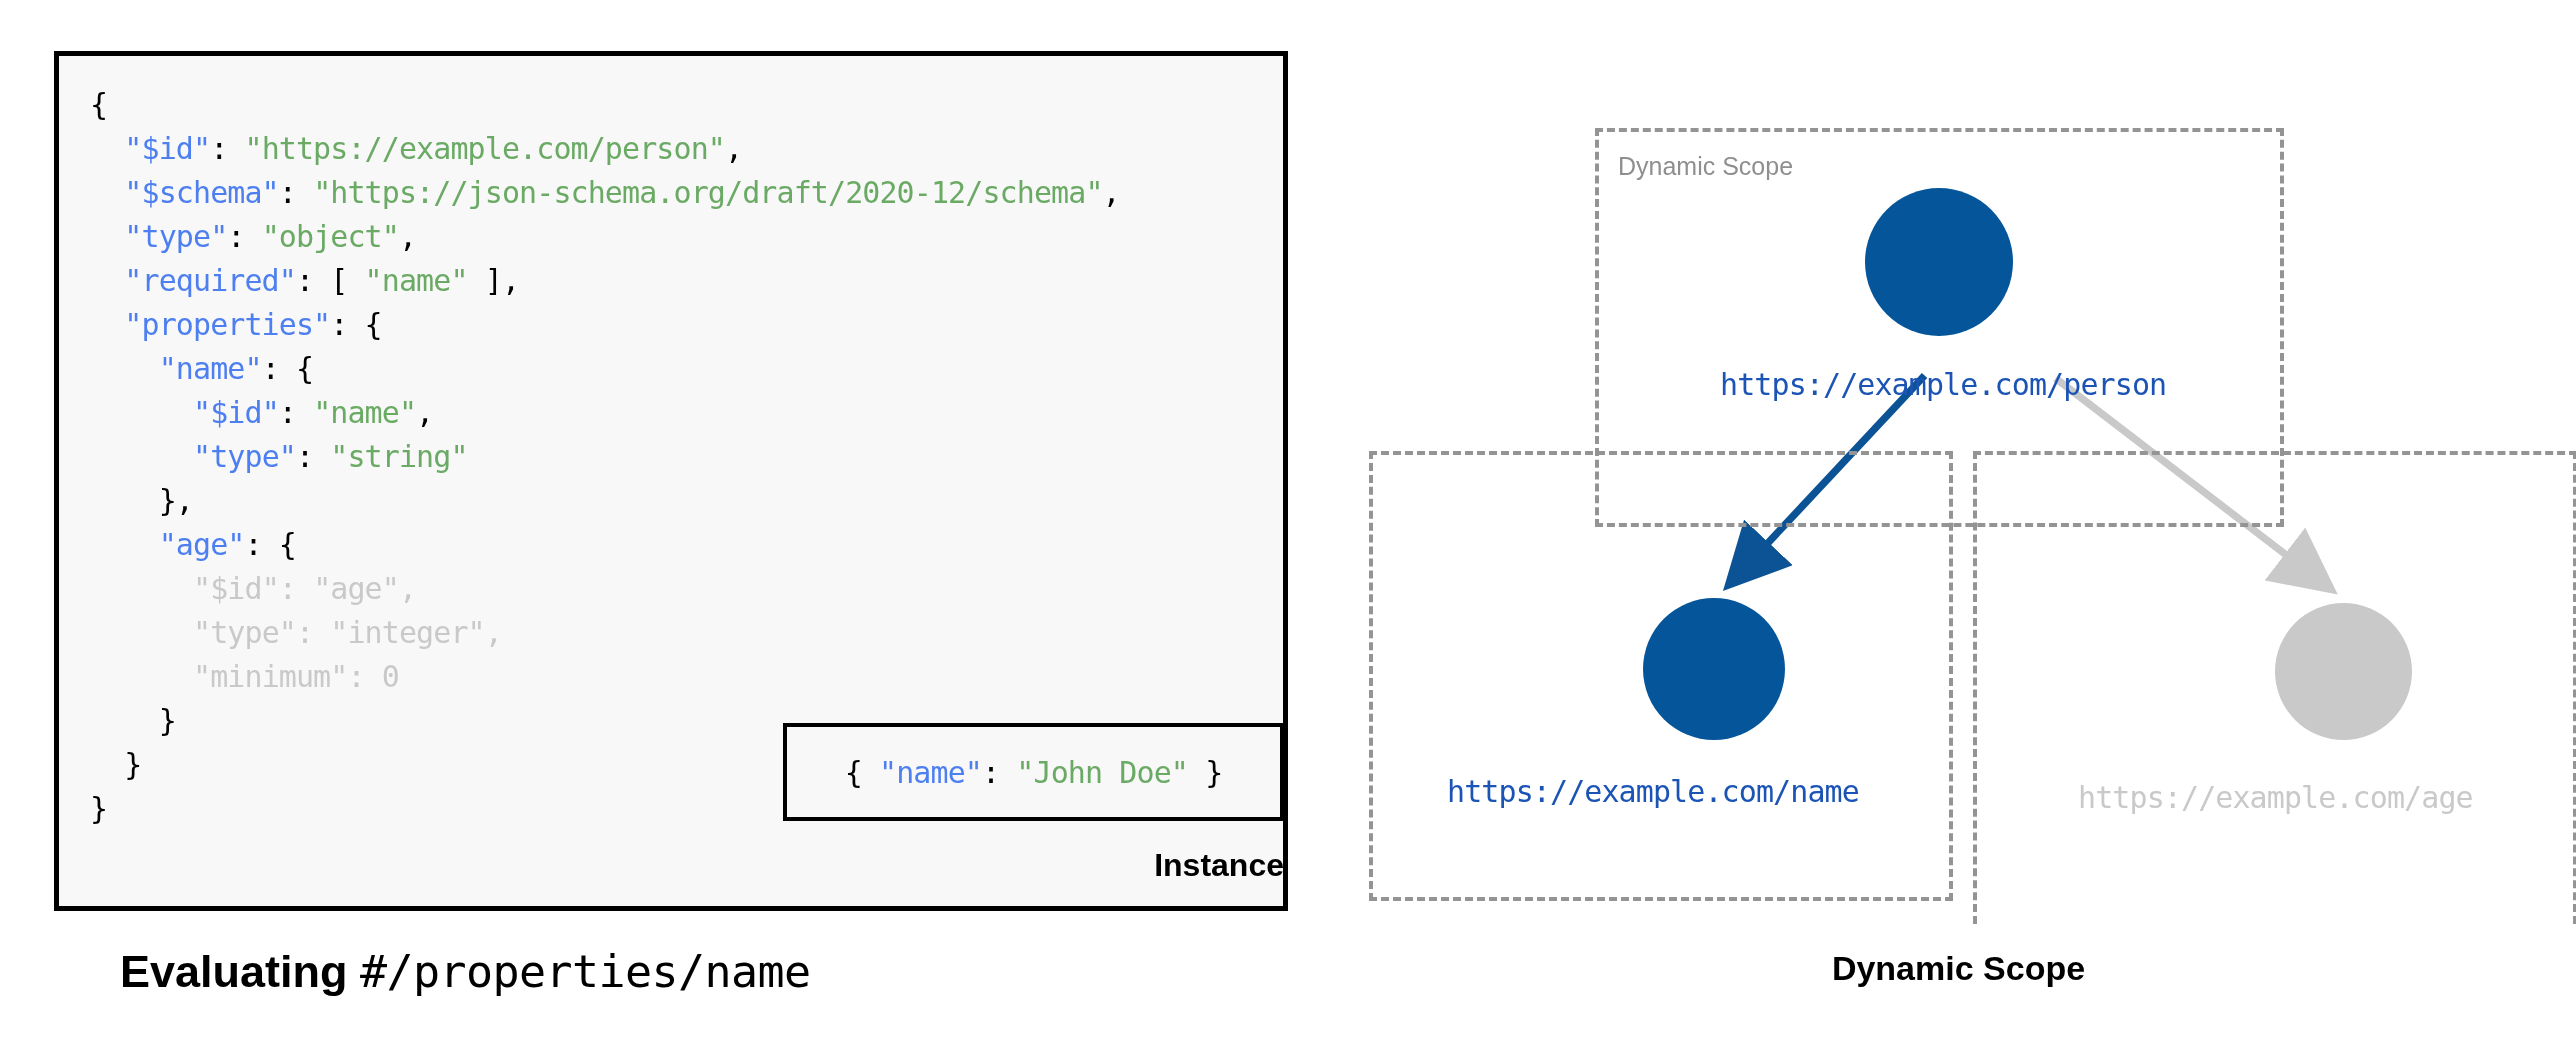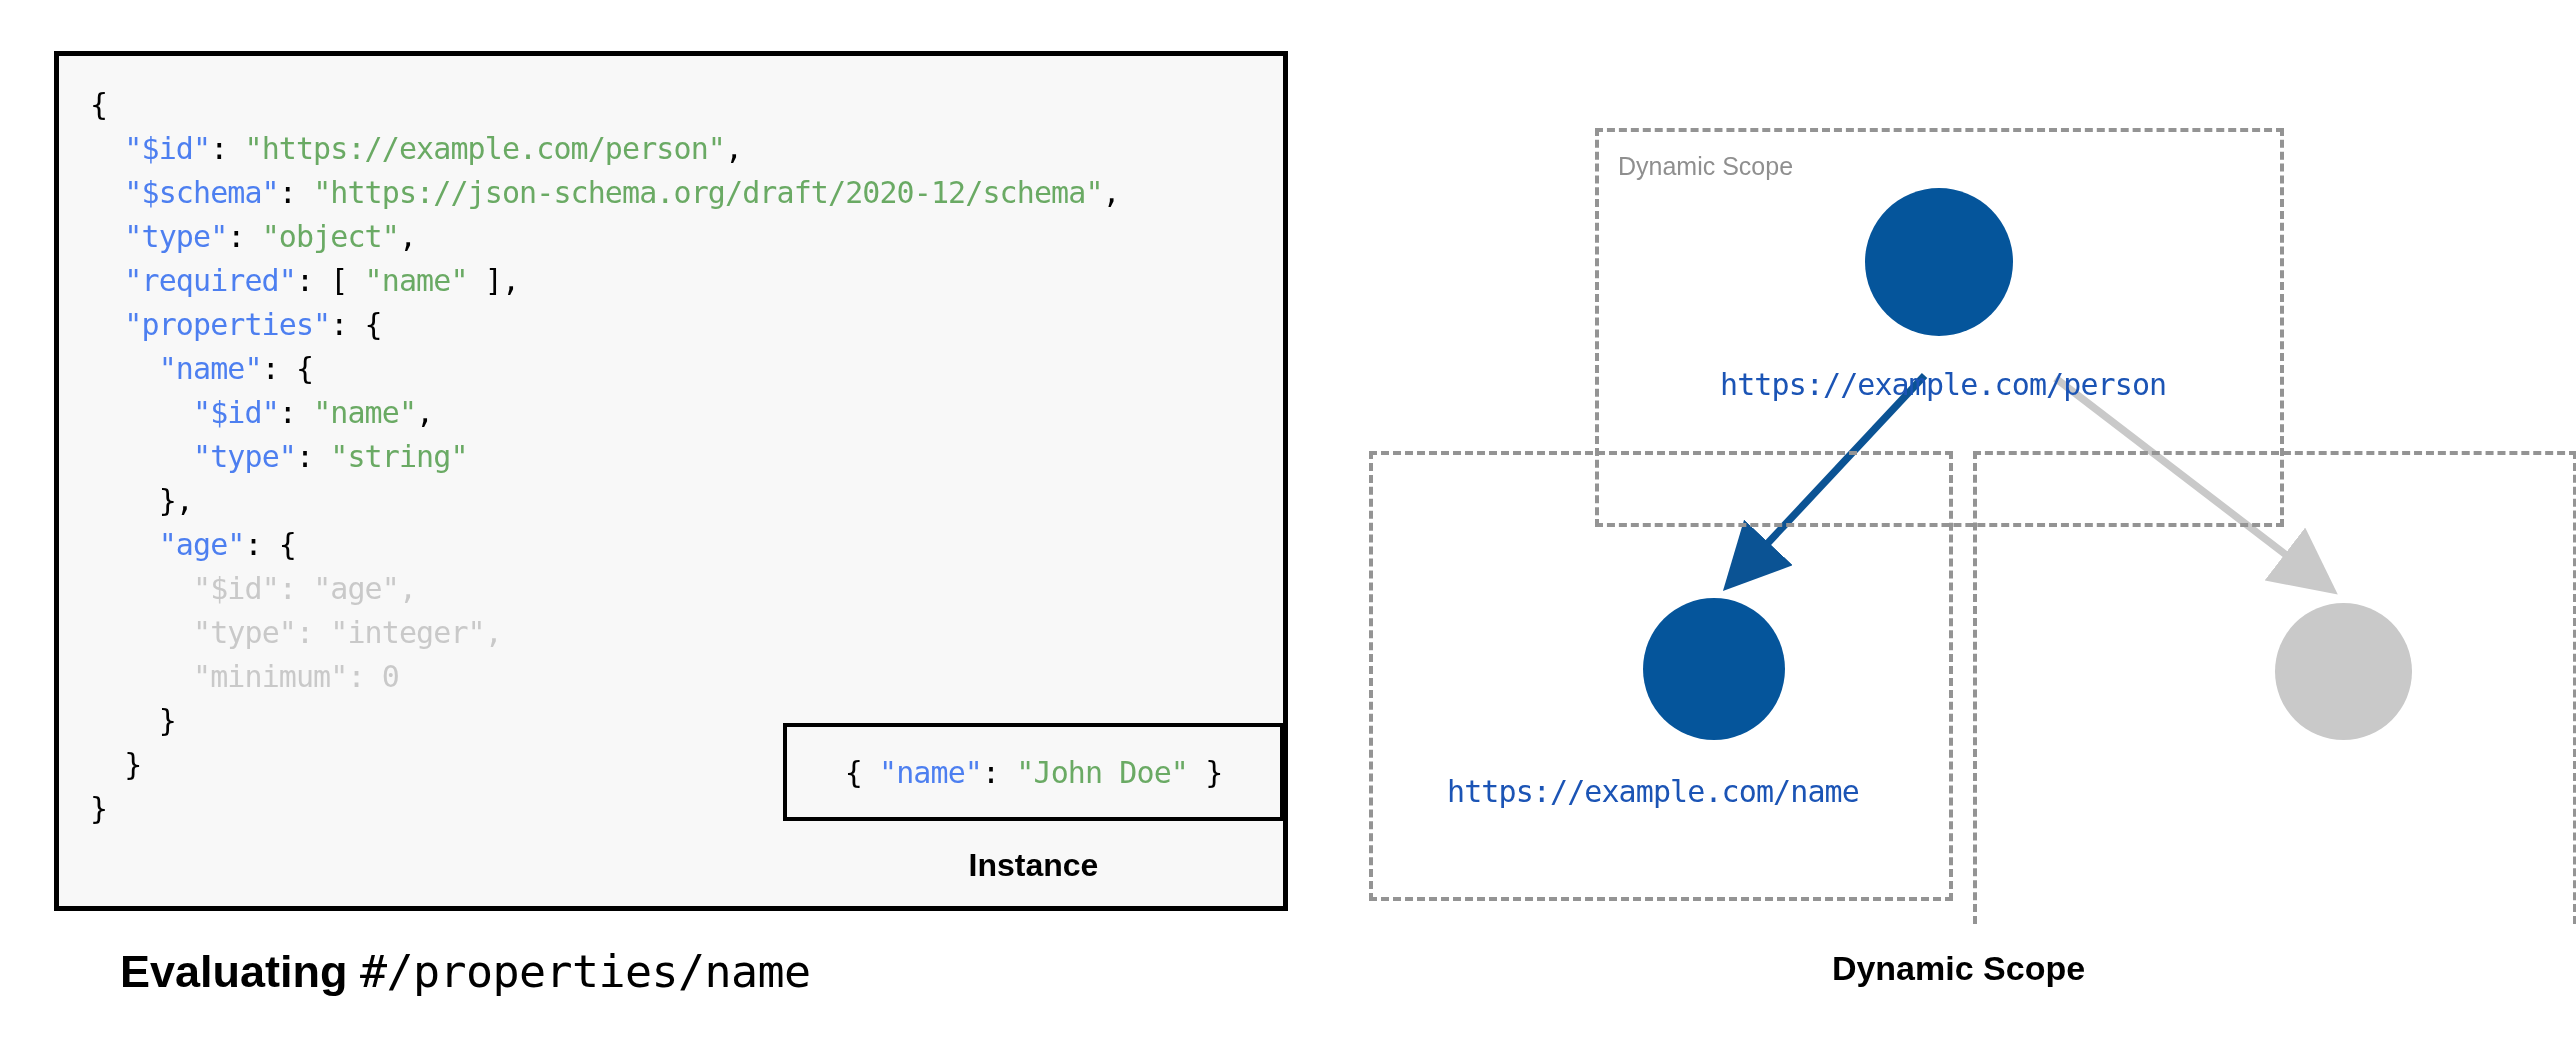--- a/index.html
+++ b/index.html
@@ -62,21 +62,21 @@
     font-family: "DejaVu Sans Mono", "Liberation Mono", monospace;
     font-size: 30px;
     white-space: pre;
     letter-spacing: -0.9px;
   }
   #instance-caption {
     position: absolute;
     left: 724px;
     top: 791px;
     width: 501px;
-    text-align: center;
+    text-align: right;
     font-family: "Liberation Sans", sans-serif;
     font-weight: bold;
     font-size: 32px;
     color: #000000;
   }
 
   
   #left-caption {
     position: absolute;
     left: 120px;
@@ -199,16 +199,17 @@
   <div class="scope-box" id="scope-right"></div>
 
   <div id="scope-inner-label">Dynamic Scope</div>
 
   <div class="node-circle" id="node-person" style="background: rgb(5, 85, 155);"></div>
   <div class="node-circle" id="node-name" style="background: rgb(5, 85, 155);"></div>
   <div class="node-circle" id="node-age" style="background: rgb(201, 201, 201);"></div>
 
   <div class="node-label" id="label-person">https://example.com/person</div>
   <div class="node-label" id="label-name">https://example.com/name</div>
+  <div class="node-label" id="label-age">https://example.com/age</div>
 </div>
 
 <div id="right-caption">Dynamic Scope</div>
 
 
 </body></html>

